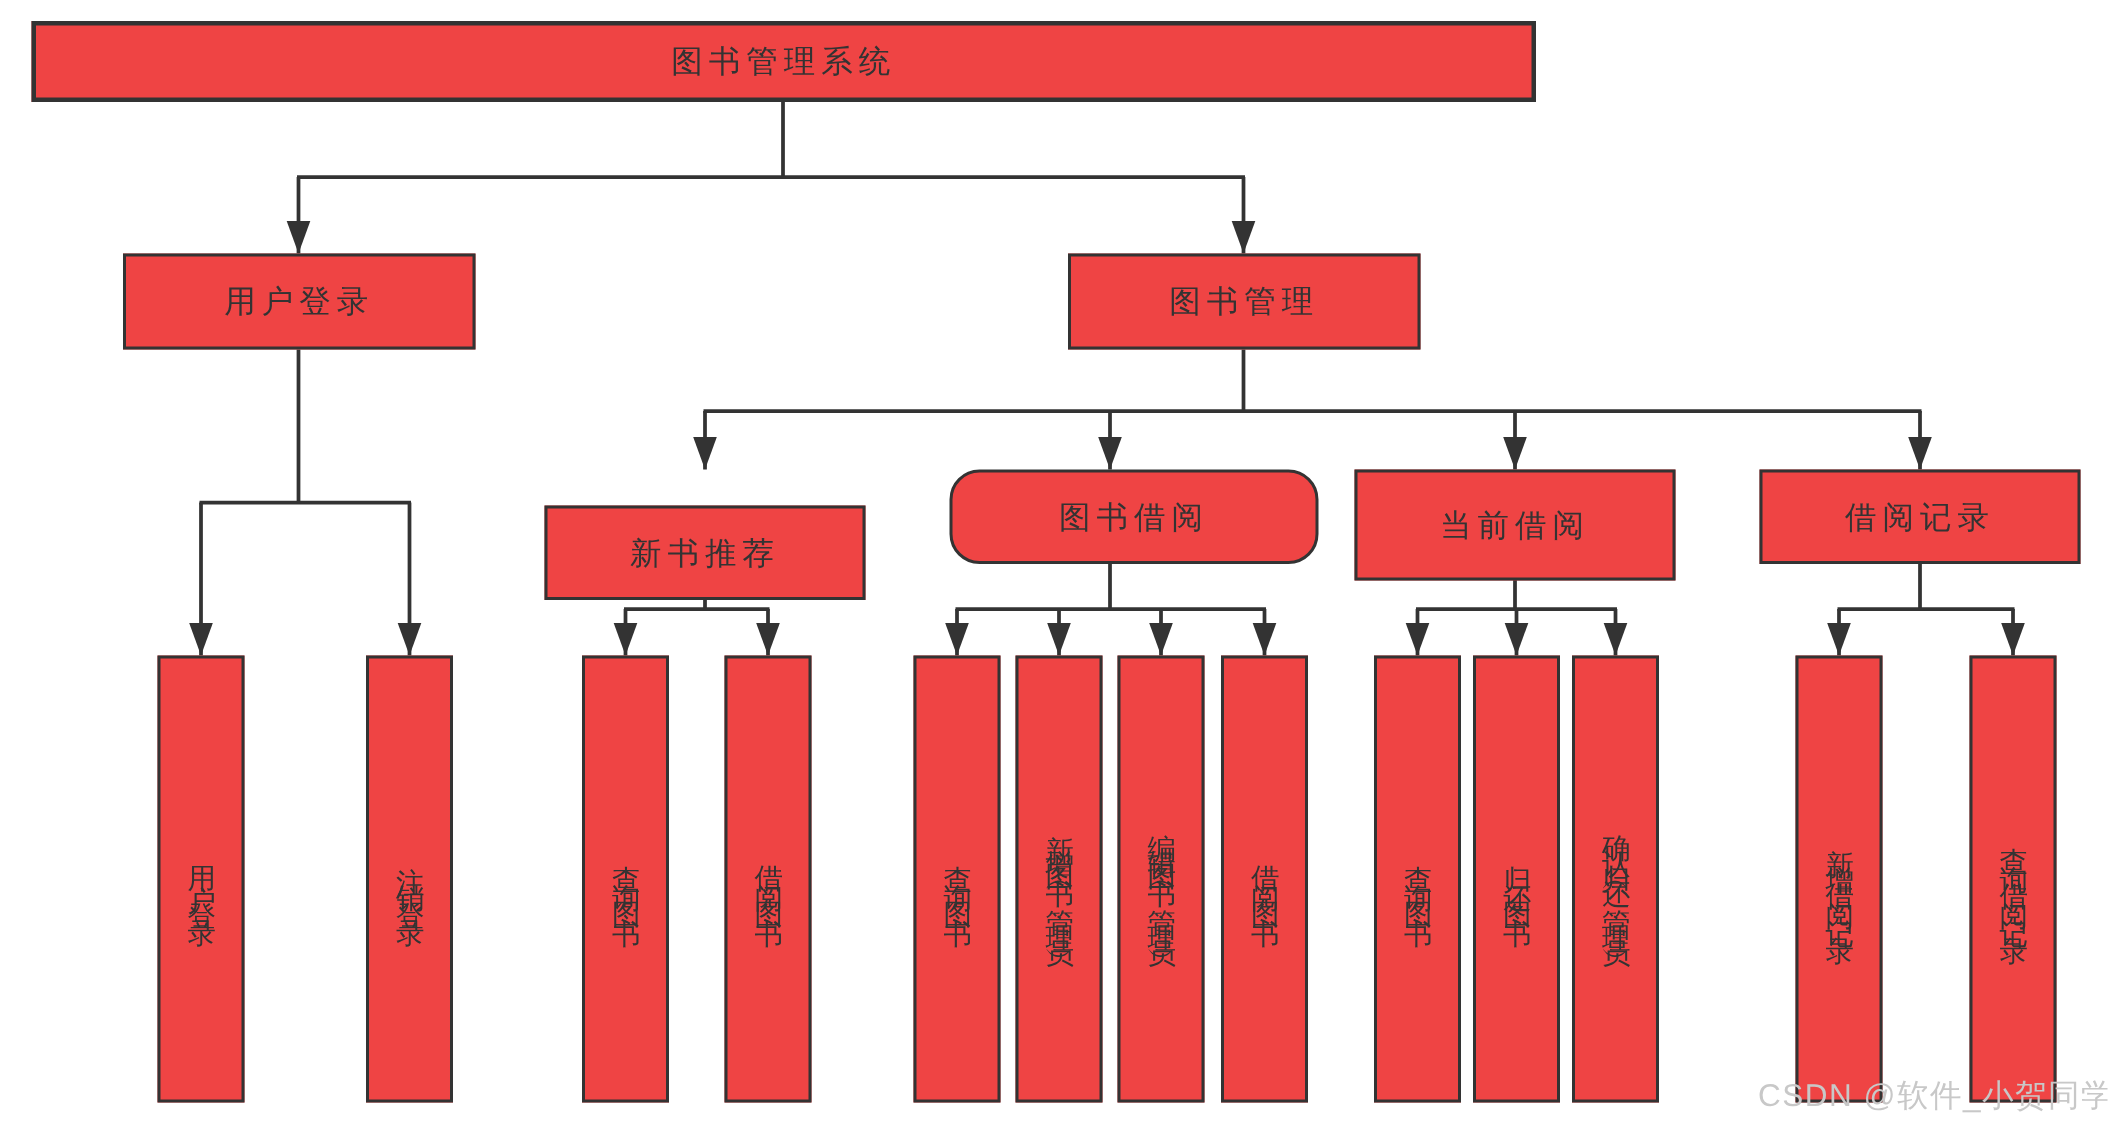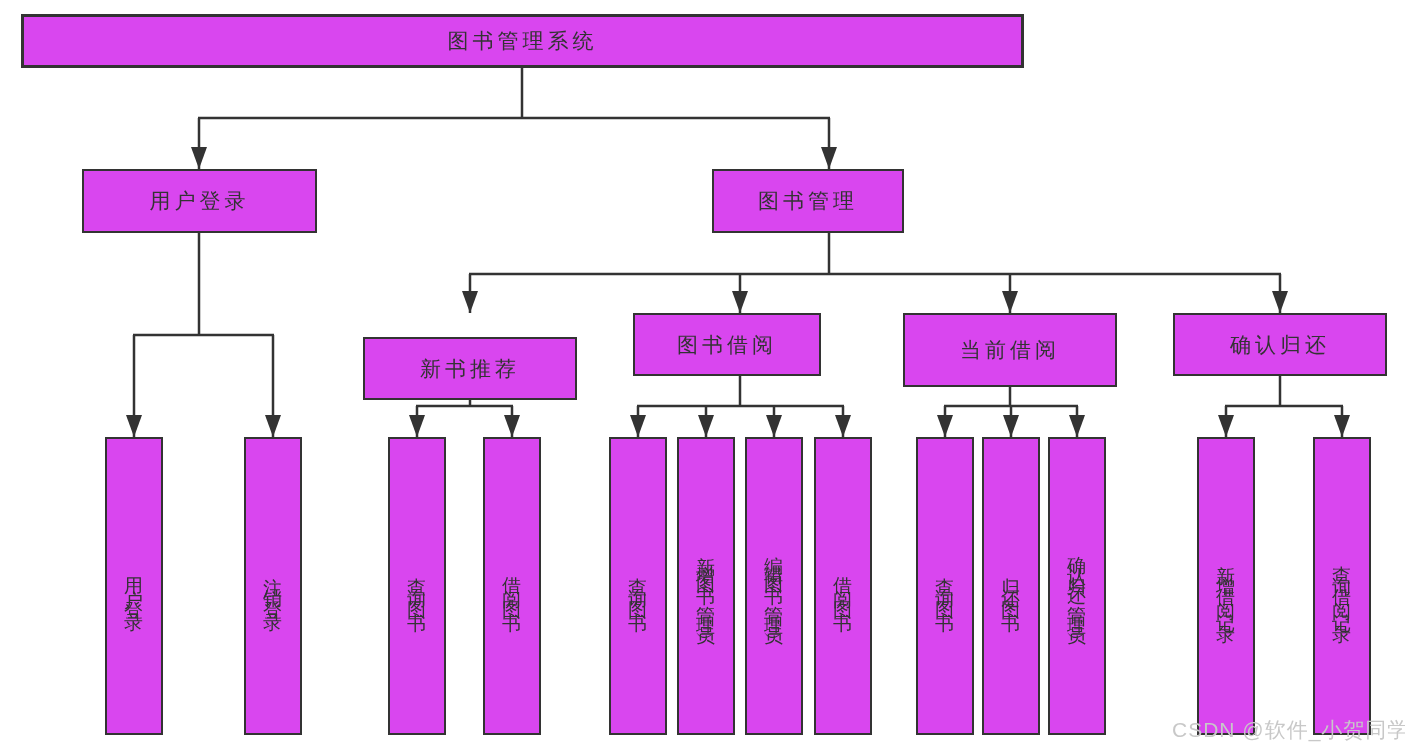--- a/index.html
+++ b/index.html
@@ -29,21 +29,21 @@
     stroke:var(--line);
     stroke-width:2.5;
   }
   .arrowhead{
     fill:var(--line);
     stroke:none;
   }
   .box{
     position:absolute;
     box-sizing:border-box;
-    background:#d946ef;
+    background:#ef4444;
     border:2.5px solid var(--line);
     display:flex;
     align-items:center;
     justify-content:center;
     color:var(--text);
     z-index:2;
   }
   .box.root{border-width:3px;}
   .h-label{
     font-size:21px;
@@ -125,35 +125,35 @@
     <line x1="1342" y1="406" x2="1342" y2="437" marker-end="url(#arrow)"></line>
   </svg>
 
   <div class="box root" style="left:21px;top:14px;width:1003px;height:54px;">
     <span class="h-label">图书管理系统</span>
   </div>
 
   <div class="box" style="left:82px;top:169px;width:235px;height:64px;">
     <span class="h-label">用户登录</span>
   </div>
-  <div class="box" style="left:712px;top:169px;width:192px;height:64px;">
+  <div class="box" style="left:712px;top:169px;width:235px;height:64px;">
     <span class="h-label">图书管理</span>
   </div>
 
   <div class="box" style="left:363px;top:313px;width:214px;height:63px;margin-top:24px;">
     <span class="h-label">新书推荐</span>
   </div>
-  <div class="box" style="left:633px;top:313px;width:188px;height:63px;">
+  <div class="box" style="left:633px;top:313px;width:246px;height:63px;border-radius:20px;">
     <span class="h-label">图书借阅</span>
   </div>
   <div class="box" style="left:903px;top:313px;width:214px;height:74px;">
     <span class="h-label">当前借阅</span>
   </div>
   <div class="box" style="left:1173px;top:313px;width:214px;height:63px;">
-    <span class="h-label">确认归还</span>
+    <span class="h-label">借阅记录</span>
   </div>
 
   <div class="box leaf" style="left:105px;top:437px;width:58px;height:298px;">
     <span class="v-label">用户登录</span>
   </div>
   <div class="box leaf" style="left:244px;top:437px;width:58px;height:298px;">
     <span class="v-label">注销登录</span>
   </div>
 
   <div class="box leaf" style="left:388px;top:437px;width:58px;height:298px;">

